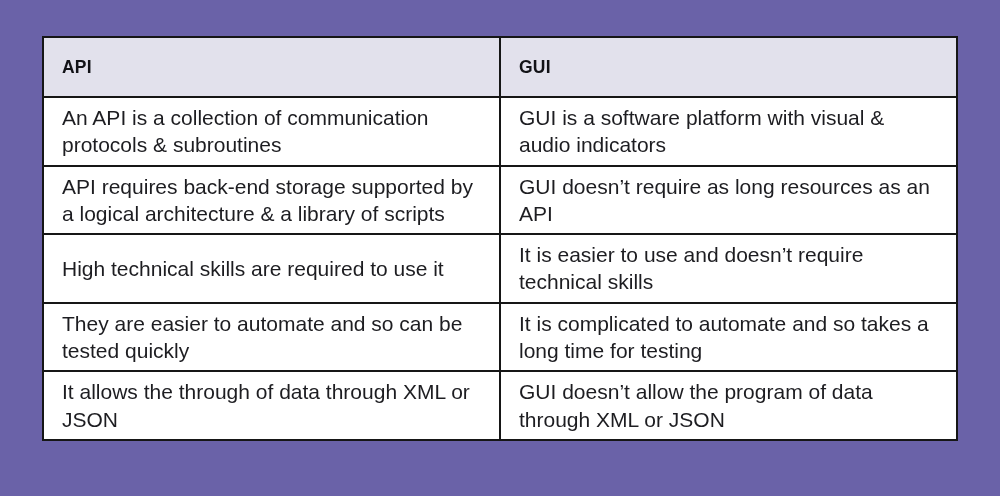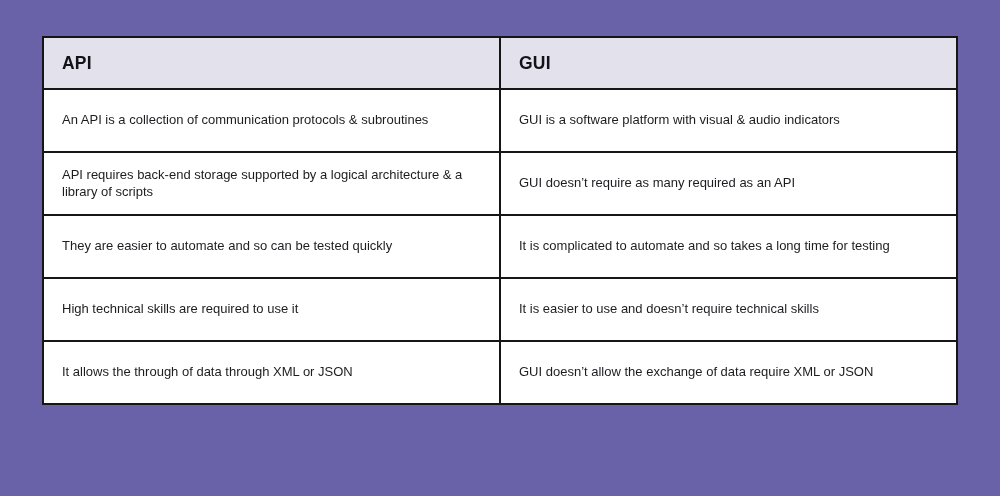--- a/index.html
+++ b/index.html
@@ -36,29 +36,29 @@
   table.compare td {
     border: 2px solid #161616;
     padding: 6px 18px;
     text-align: left;
     vertical-align: middle;
     box-sizing: border-box;
     overflow: hidden;
   }
   table.compare th {
     background: #e2e1ec;
-    height: 52px;
+    height: 60px;
     font-size: 17.5px;
     font-weight: 700;
     color: #121217;
     letter-spacing: 0.2px;
   }
   table.compare td {
     height: 63px;
-    font-size: 13px;
+    font-size: 21px;
     font-weight: 400;
     color: #1d1d21;
     line-height: 1.3;
   }
 </style>
 </head>
 <body>
 
 <div class="stage">
   <div class="table-wrap">
@@ -73,30 +73,30 @@
           <th>GUI</th>
         </tr>
       </thead>
       <tbody>
         <tr>
           <td>An API is a collection of communication protocols &amp; subroutines</td>
           <td>GUI is a software platform with visual &amp; audio indicators</td>
         </tr>
         <tr>
           <td>API requires back-end storage supported by a logical architecture &amp; a library of scripts</td>
-          <td>GUI doesn’t require as many required as an API</td>
+          <td>GUI doesn’t require as long resources as an API</td>
+        </tr>
+        <tr>
+          <td>High technical skills are required to use it</td>
+          <td>It is easier to use and doesn’t require technical skills</td>
         </tr>
         <tr>
           <td>They are easier to automate and so can be tested quickly</td>
           <td>It is complicated to automate and so takes a long time for testing</td>
         </tr>
         <tr>
-          <td>High technical skills are required to use it</td>
-          <td>It is easier to use and doesn’t require technical skills</td>
-        </tr>
-        <tr>
           <td>It allows the through of data through XML or JSON</td>
-          <td>GUI doesn’t allow the exchange of data require XML or JSON</td>
+          <td>GUI doesn’t allow the program of data through XML or JSON</td>
         </tr>
       </tbody>
     </table>
   </div>
 </div>
 
 </body></html>

